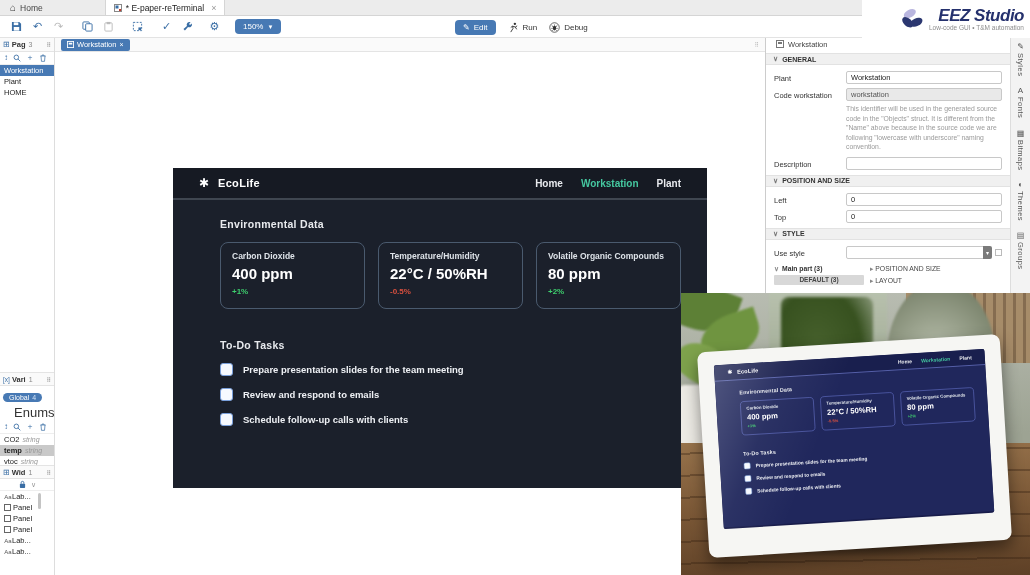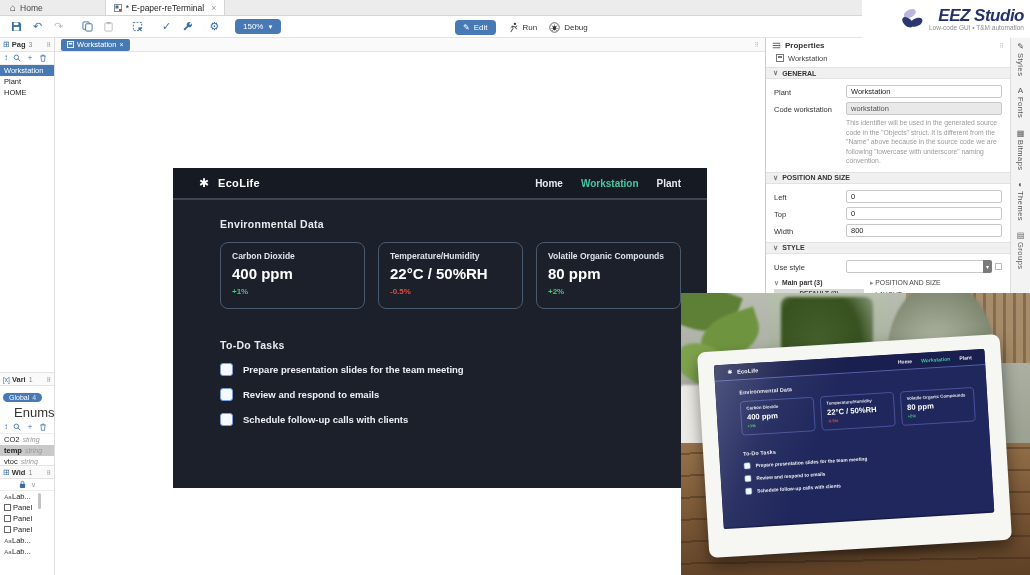--- a/index.html
+++ b/index.html
@@ -404,28 +404,20 @@
           <div class="d-todo">
             <span class="d-check"></span>
             <span class="d-todo-text">Schedule follow-up calls with clients</span>
           </div>
         </div>
       </div>
     </div>
   </div>
 
   <div class="props">
-    <div class="props-head">
-      <svg width="9" height="9" viewBox="0 0 12 12">
-          <path d="M1 3 h10 M1 6 h7 M1 9 h10" stroke="#555" stroke-width="1.2"></path>
-          <rect x="8.5" y="5" width="2.5" height="2" fill="#555"></rect>
-        </svg>
-      <span>Properties</span>
-      <span class="dock">⠿</span>
-    </div>
     <div class="props-bc">
       <svg width="8" height="8" viewBox="0 0 8 8">
           <rect x="0.5" y="0.5" width="7" height="7" fill="none" stroke="#777"></rect>
           <rect x="2" y="2" width="4" height="2" fill="#777"></rect>
         </svg>
       <span>Workstation</span>
     </div>
 
     <div class="sec-bar">
       <span class="chev">∨</span>
@@ -433,36 +425,36 @@
     </div>
     <div class="prow" style="margin-top:4px">
       <label>Plant</label>
       <input value="Workstation" style="">
     </div>
     <div class="prow">
       <label>Code workstation</label>
       <input class="ro" value="workstation" style="">
     </div>
     <div class="help">This identifier will be used in the generated source code in the "Objects" struct. It is different from the "Name" above because in the source code we are following "lowercase with underscore" naming convention.</div>
+    <div class="prow">
+      <label>Description</label>
+      <input style="">
+    </div>
 
     <div class="sec-bar">
       <span class="chev">∨</span>
       <span>POSITION AND SIZE</span>
     </div>
     <div class="prow" style="margin-top:4px">
       <label>Left</label>
       <input value="0" style="">
     </div>
     <div class="prow">
       <label>Top</label>
       <input value="0" style="">
-    </div>
-    <div class="prow">
-      <label>Width</label>
-      <input value="800" style="">
     </div>
 
     <div class="sec-bar">
       <span class="chev">∨</span>
       <span>STYLE</span>
     </div>
     <div class="prow" style="margin-top:4px">
       <label>Use style</label>
       <span class="sel-wrap">
         <span class="sel"></span>

